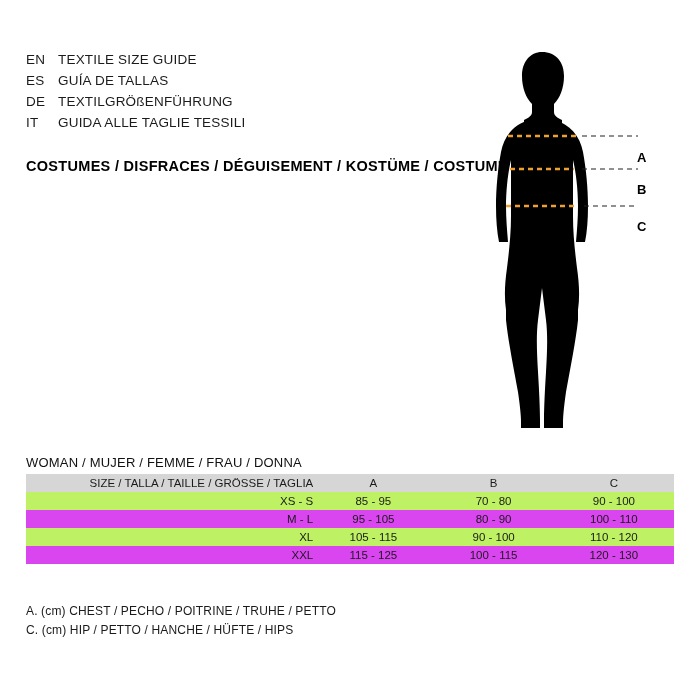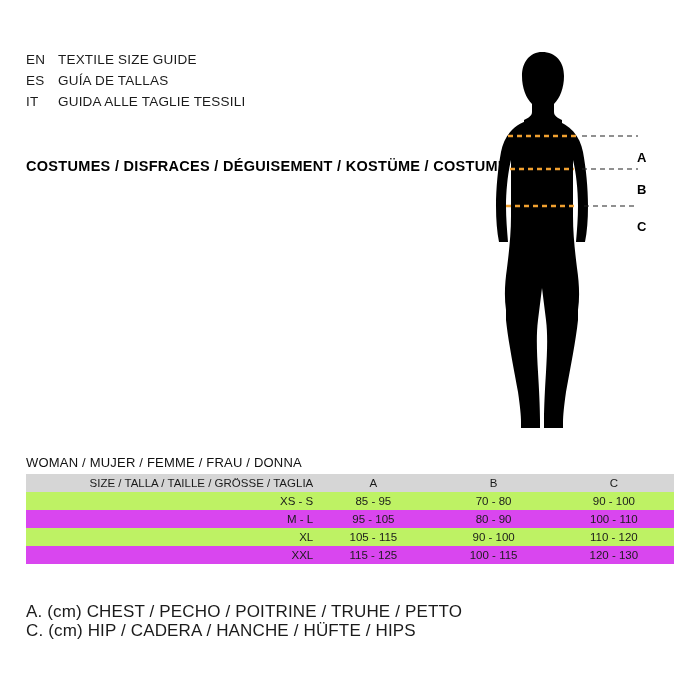--- a/index.html
+++ b/index.html
@@ -117,39 +117,43 @@
   }
   table.size-table tbody tr.even {
     background: #d946ef;
   }
   table.size-table col.c-measure { width: 121px; }
 
   .footnotes {
     position: absolute;
     left: 26px;
     top: 602px;
-    font-size: 17px;
+    font-size: 12px;
     line-height: 19px;
     color: #1b1b1b;
   }
   .footnote-row { letter-spacing: 0.15px; }
 </style>
 </head>
 <body>
 
 <div class="page">
 
   <div class="lang-block">
     <div class="lang-row">
       <span class="lang-code">EN</span>
       <span class="lang-text">TEXTILE SIZE GUIDE</span>
     </div>
     <div class="lang-row">
       <span class="lang-code">ES</span>
       <span class="lang-text">GUÍA DE TALLAS</span>
+    </div>
+    <div class="lang-row">
+      <span class="lang-code">DE</span>
+      <span class="lang-text">TEXTILGRÖßENFÜHRUNG</span>
     </div>
     <div class="lang-row">
       <span class="lang-code">IT</span>
       <span class="lang-text">GUIDA ALLE TAGLIE TESSILI</span>
     </div>
   </div>
 
   <div class="costumes-line">COSTUMES / DISFRACES / DÉGUISEMENT / KOSTÜME / COSTUMI</div>
 
   <div class="figure-wrap">
@@ -260,16 +264,16 @@
           <td>115 - 125</td>
           <td>100 - 115</td>
           <td>120 - 130</td>
         </tr>
       </tbody>
     </table>
   </div>
 
   <div class="footnotes">
     <div class="footnote-row">A. (cm) CHEST / PECHO / POITRINE / TRUHE / PETTO</div>
-    <div class="footnote-row">C. (cm) HIP / CADERA / HANCHE / HÜFTE / HIPS</div>
+    <div class="footnote-row">C. (cm) HIP / PETTO / HANCHE / HÜFTE / HIPS</div>
   </div>
 
 </div>
 
 </body></html>

